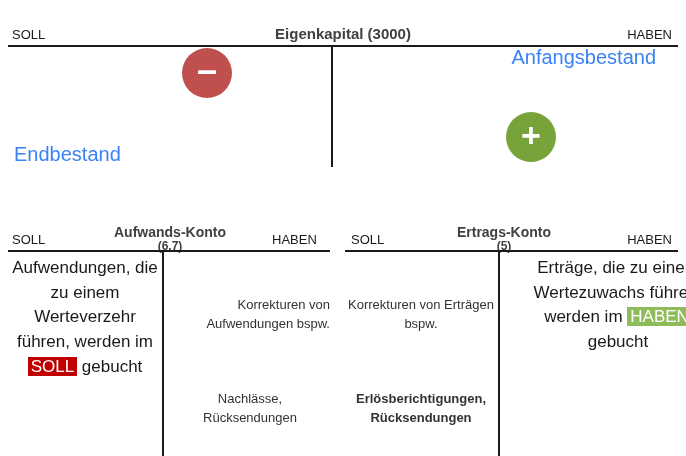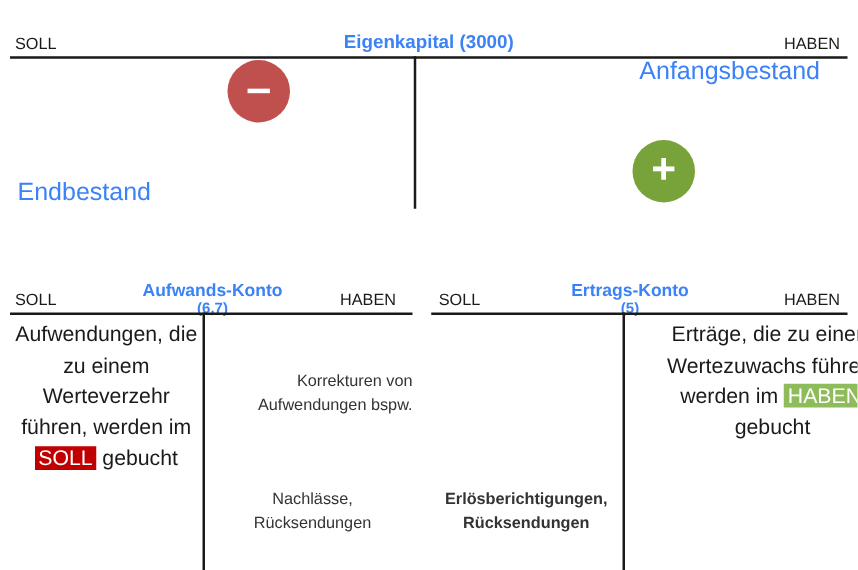--- a/index.html
+++ b/index.html
@@ -37,21 +37,21 @@
     position: absolute;
     font-size: 13px;
     color: #1a1a1a;
     white-space: nowrap;
   }
   .acct-title {
     position: absolute;
     text-align: center;
     font-weight: bold;
     font-size: 14px;
-    color: #3b82f6;
+    color: #404040;
     line-height: 1.15;
     white-space: nowrap;
   }
   .acct-title .sub {
     display: block;
     font-weight: bold;
     font-size: 12px;
     text-align: center;
   }
 
@@ -206,19 +206,20 @@
     <span>Ertrags-Konto</span>
     <span class="sub">(5)</span>
   </div>
 
   <div class="lbl-soll" id="ertr-soll">SOLL</div>
   <div class="lbl-haben" id="ertr-haben">HABEN</div>
 
   <div class="t-head-line" id="ertr-head-line"></div>
   <div class="t-vert-line" id="ertr-vert-line"></div>
 
+  <div class="body-small" id="ertr-left-text-1">Korrekturen von Erträgen bspw.</div>
   <div class="body-small" id="ertr-left-text-2">Erlösberichtigungen, Rücksendungen</div>
 
   <div class="body-big" id="ertr-right-text">
     <span>Erträge, die zu einem Wertezuwachs führen, werden im </span><span class="hl-green">HABEN</span><span> gebucht</span>
   </div>
 
 </div>
 
 </body></html>

